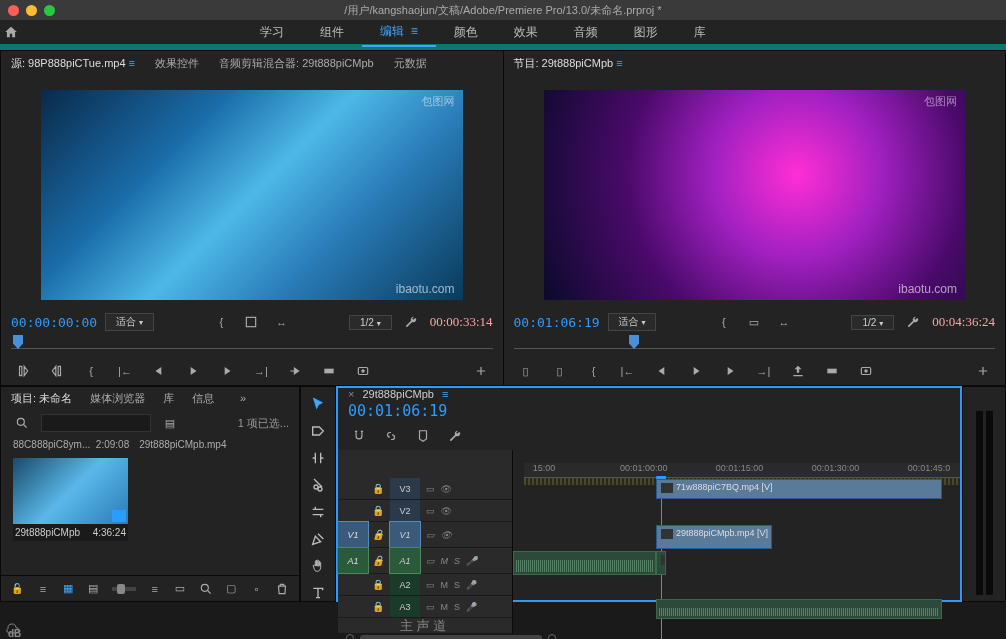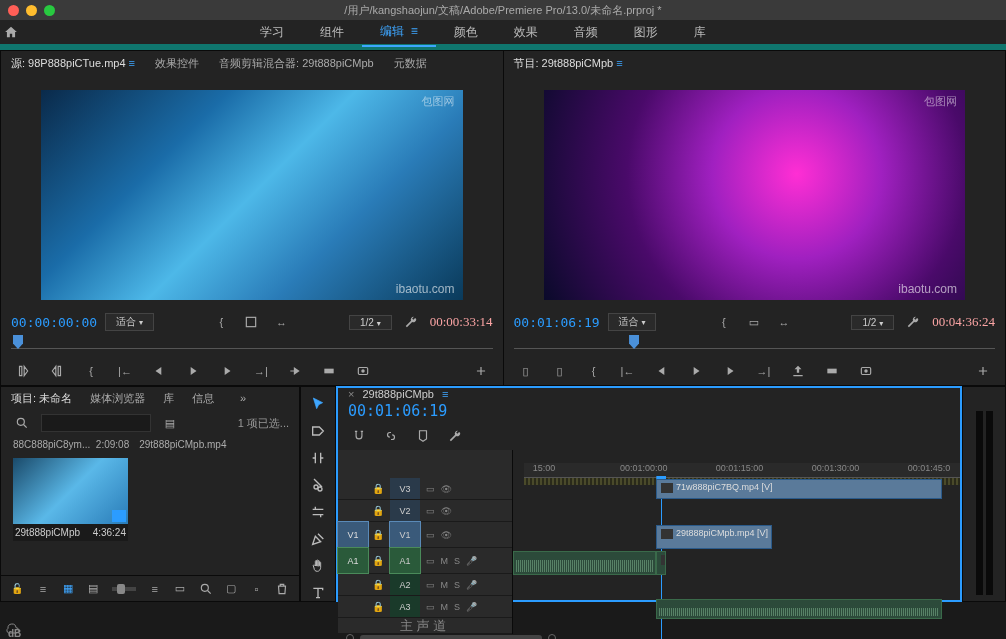--- a/index.html
+++ b/index.html
@@ -87,21 +87,21 @@
 .tl-body { flex: 1; display: flex; position: relative; }
 .tl-tracks-header { width: 175px; background: #2a2a2a; border-right: 1px solid #0a0a0a; }
 .tl-ruler-area { position: absolute; left: 186px; right: 0; top: 0; height: 28px; margin-top: 13px; }
 .tl-ruler-bg { height: 14px; background: #2a2a2a; position: relative; }
 .tl-ruler-tick { position: absolute; top: 0; color: #888; font-size: 9px; }
 .tl-ruler-yellow { height: 8px; background: repeating-linear-gradient(90deg, #4a4a2a 0, #4a4a2a 2px, #2a2a1a 2px, #2a2a1a 4px); border-top: 1px solid #555; position: relative; }
 .tl-playhead-line { position: absolute; top: 0; bottom: -180px; width: 1px; background: #2b9cff; }
 .tl-playhead-head { position: absolute; top: -2px; width: 10px; height: 14px; background: #2b9cff; clip-path: polygon(0 0,100% 0,100% 60%,50% 100%,0 60%); transform: translateX(-50%); }
 
 .track-row { height: 22px; display: flex; align-items: center; border-bottom: 1px solid #1a1a1a; }
-.track-row.tall { height: 26px; }
+.track-row.tall { height: 26px; font-style: italic; }
 .track-src-patch { width: 30px; height: 100%; display: flex; align-items: center; justify-content: center; font-size: 9px; color: #ddd; }
 .track-src-patch.on { background: #3a5a7a; outline: 1px solid #5a8ab8; }
 .track-name { width: 30px; height: 100%; display: flex; align-items: center; justify-content: center; background: #2a3a4a; font-size: 9px; color: #ccc; }
 .track-name.v1 { background: #3a5a7a; outline: 1px solid #5a8ab8; }
 .track-name.a { background: #1a3a2a; }
 .track-name.a1 { background: #2a5a3a; outline: 1px solid #4a8a5a; }
 .track-toggles { display: flex; gap: 6px; padding-left: 6px; font-size: 9px; color: #888; }
 .track-toggles span { cursor: pointer; }
 
 .tl-clips-area { position: absolute; left: 175px; right: 0; top: 28px; bottom: 0; }

